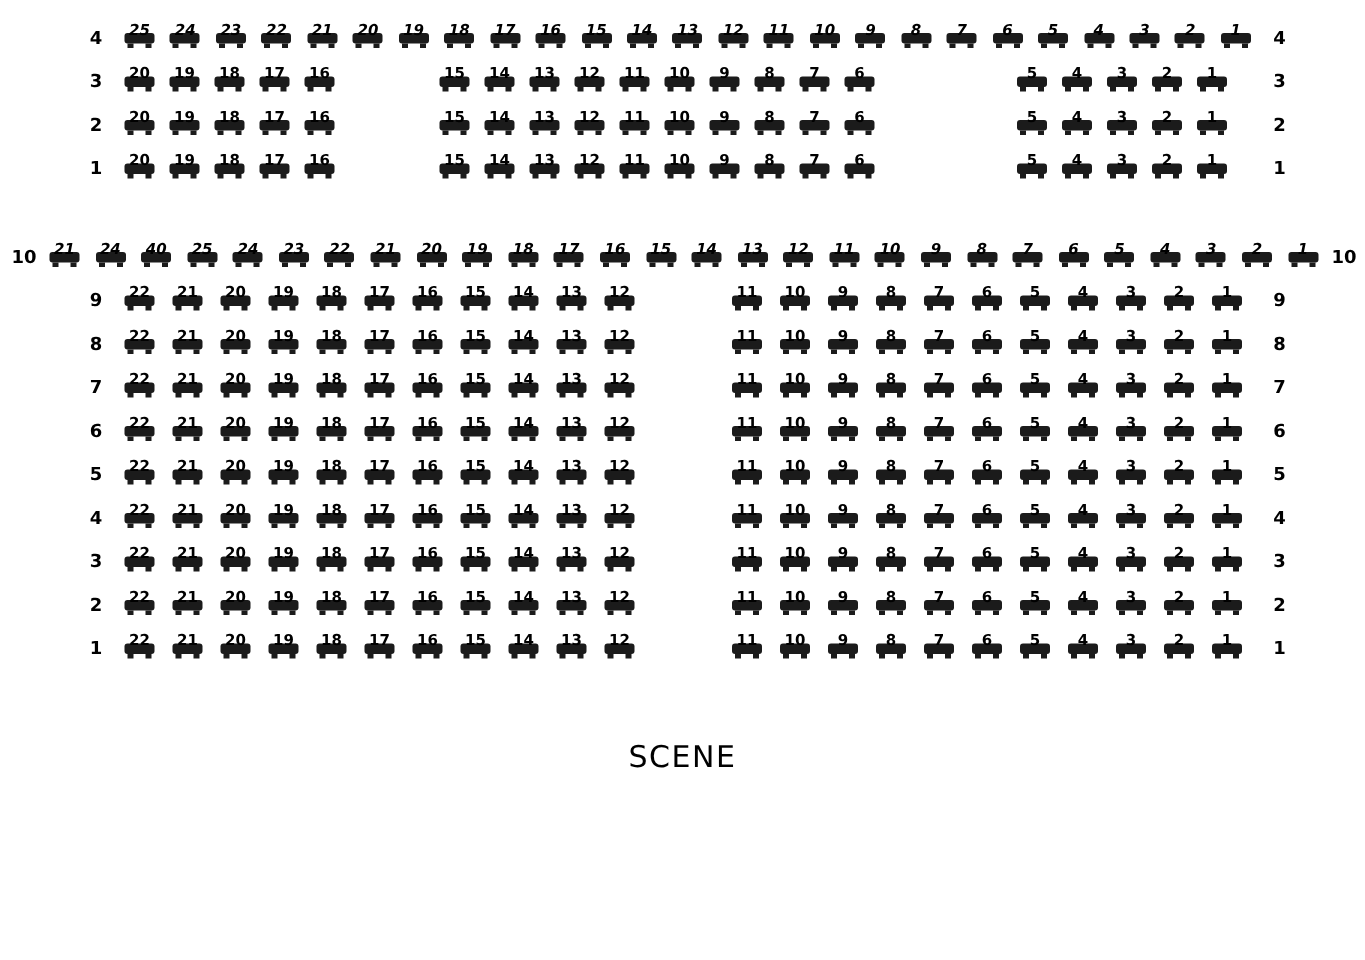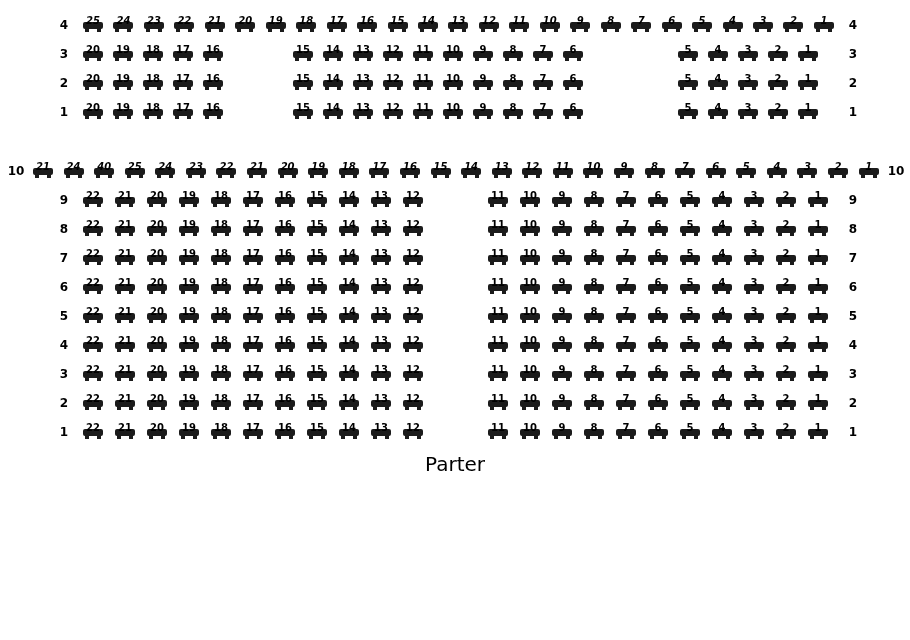--- a/index.html
+++ b/index.html
@@ -1458,16 +1458,16 @@
               </div>
               <div class="seat">
                 <span class="num">1</span>
                 <span class="glyph"></span>
               </div>
             </div>
           </div>
           <span class="row-label">1</span>
         </div>
       </div>
-    <div class="section-title">Parter</div>
   </div>
 
+  <div class="scene">SCENE</div>
 </div>
 
 </body></html>

